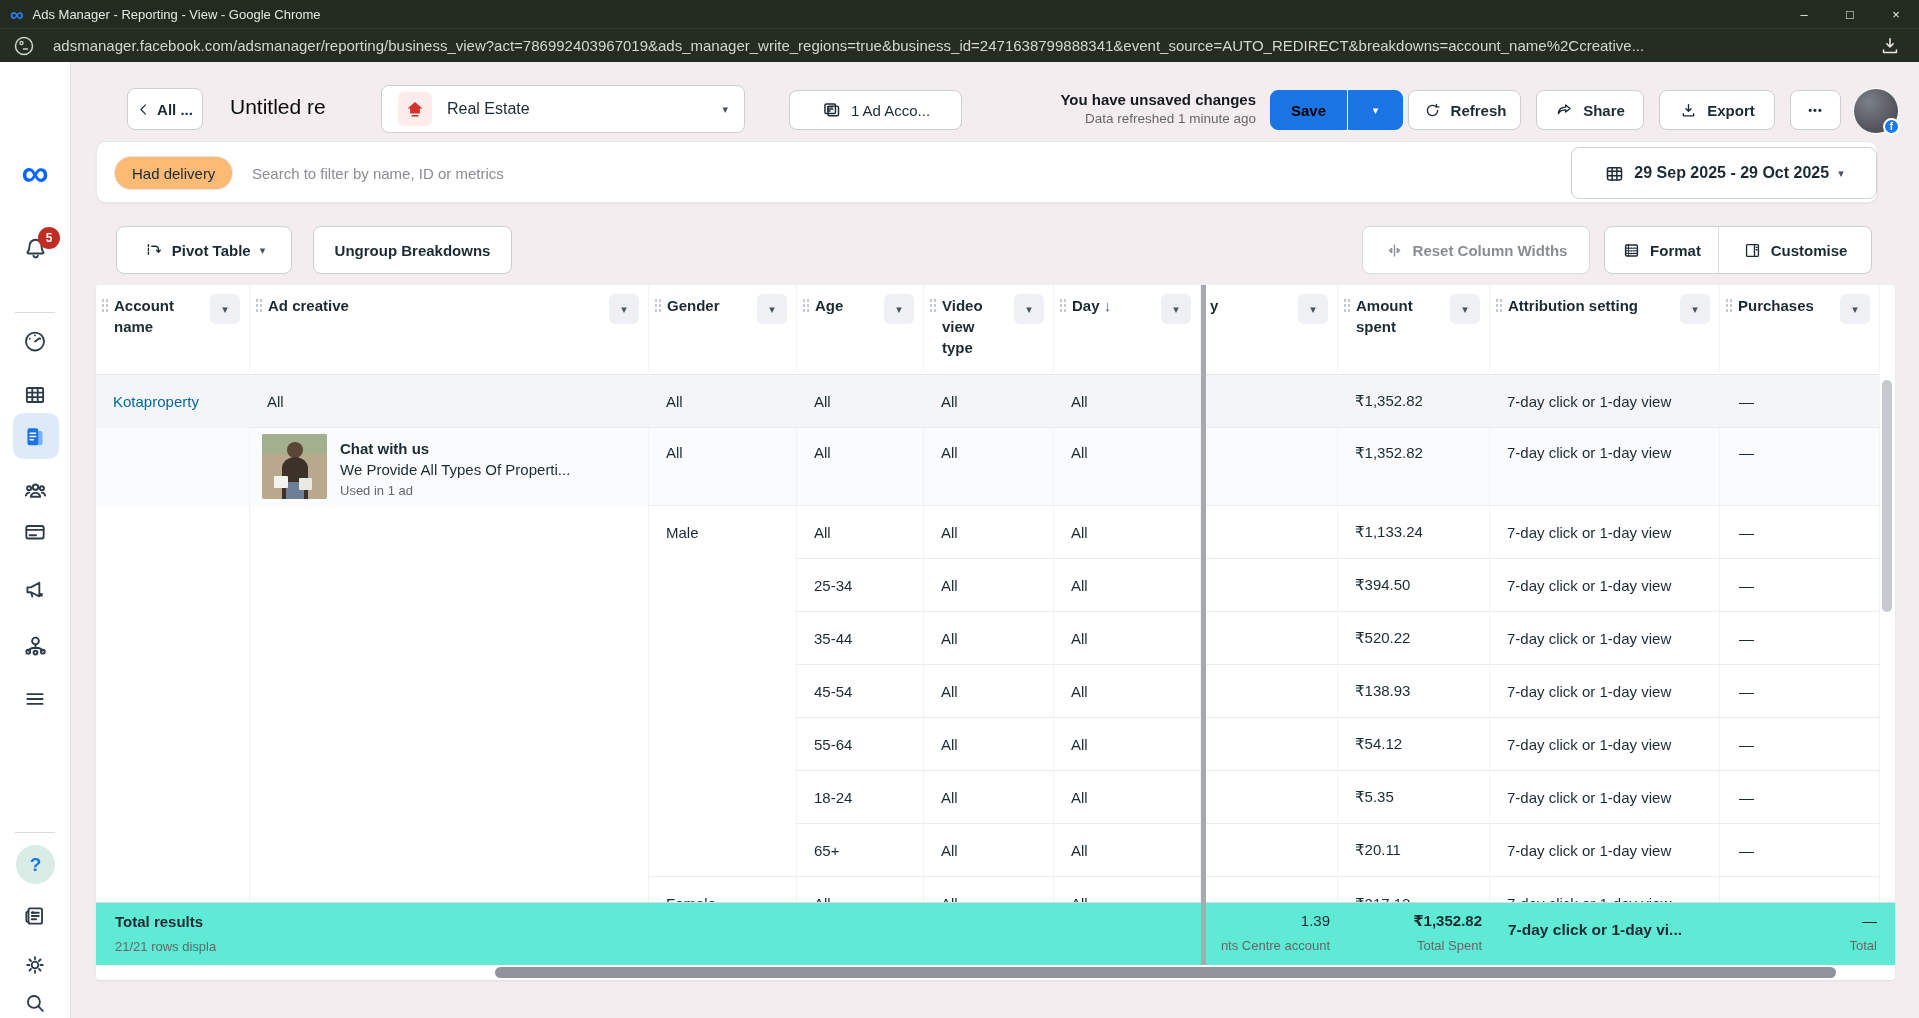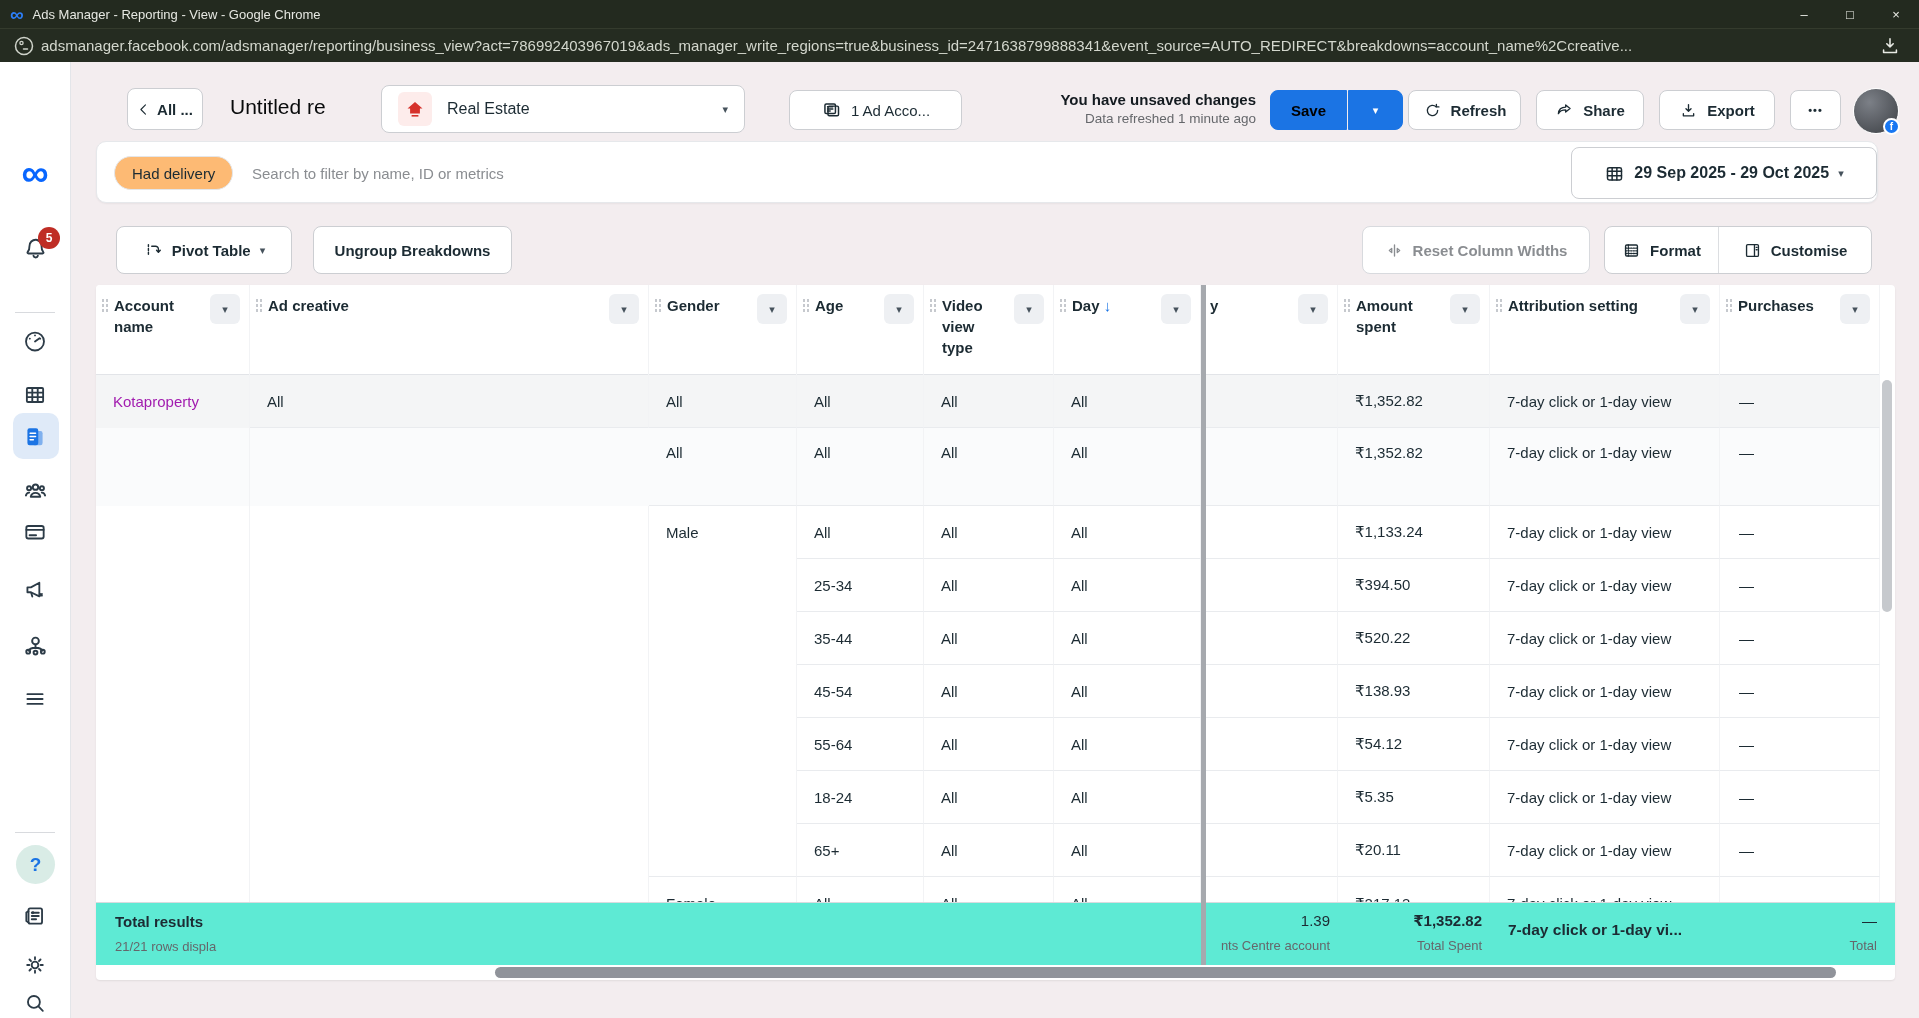--- a/index.html
+++ b/index.html
@@ -36,21 +36,21 @@
   .hlabel{margin:10px 0 0 18px;font-weight:700;font-size:15px;line-height:21px;color:#1c2b33}
   .drag{position:absolute;left:5px;top:13px;width:8px;height:15px;background-image:radial-gradient(#c6c9ce 1.1px,transparent 1.3px);background-size:4px 5px}
   .hcaret{position:absolute;top:9px;right:9px;width:30px;height:30px;border-radius:6px;background:#eef0f3;display:flex;align-items:center;justify-content:center}
   .row{position:absolute;left:0;width:1784px;background:#fff;z-index:1}
   .cell{position:absolute;top:0;height:100%;display:flex;align-items:center;padding-left:17px;font-size:15px;color:#1c2b33;border-right:1px solid #f2f3f5}
   .bb{border-bottom:1px solid #e9ebee}
   .c-acct{left:0;width:154px}.c-cre{left:154px;width:399px}.c-gen{left:553px;width:148px}
   .c-age{left:701px;width:127px}.c-vid{left:828px;width:130px}.c-day{left:958px;width:147px}
   .c-par{left:1110px;width:132px}.c-amt{left:1242px;width:152px}.c-att{left:1394px;width:230px}.c-pur{left:1624px;width:160px}
   .row-top .cell{align-items:flex-start;padding-top:16px}
-  .link{color:#a21caf;cursor:pointer}
+  .link{color:#0369a1;cursor:pointer}
   .divider{position:absolute;left:1105px;top:0;width:5px;height:680px;background:#a6a9ae;z-index:7;cursor:col-resize}
   .tfoot{position:absolute;left:0;top:617px;width:1799px;height:63px;background:#5eead4;border-top:1px solid #d9dbdf;z-index:4}
   .ftitle{position:absolute;left:19px;top:10px;font-size:15px;font-weight:700}
   .fsub{position:absolute;font-size:13px;color:#65676b}
   .fval{position:absolute;font-size:15px;color:#1c2b33}
   .hscroll{position:absolute;left:399px;top:682px;width:1341px;height:11px;border-radius:6px;background:#90939a;z-index:8;cursor:pointer}
   .vscroll{position:absolute;left:1786px;top:95px;width:10px;height:232px;border-radius:5px;background:#c6c9cd;z-index:6;cursor:pointer}
   .thumb{position:absolute;left:12px;top:6px;width:65px;height:65px;border-radius:2px;overflow:hidden}
 </style>
 </head>
@@ -64,21 +64,21 @@
   <span class="wbtn">□</span>
   <span class="wbtn">×</span>
 </div>
 
 <div class="urlbar">
   <svg width="22" height="22" viewBox="0 0 22 22" style="margin-left:13px">
     <circle cx="11" cy="11" r="8.5" stroke="#cfd3ca" stroke-width="1.5" fill="none"></circle>
     <circle cx="8.5" cy="8" r="1.6" stroke="#cfd3ca" stroke-width="1.3" fill="none"></circle>
     <path d="M10.5 14h4" stroke="#cfd3ca" stroke-width="1.5" stroke-linecap="round"></path>
   </svg>
-  <span style="margin-left:6px;white-space:nowrap">adsmanager.facebook.com/adsmanager/reporting/business_view?act=786992403967019&amp;ads_manager_write_regions=true&amp;business_id=2471638799888341&amp;event_source=AUTO_REDIRECT&amp;breakdowns=account_name%2Ccreative...</span>
+  <span style="margin-left:18px;white-space:nowrap">adsmanager.facebook.com/adsmanager/reporting/business_view?act=786992403967019&amp;ads_manager_write_regions=true&amp;business_id=2471638799888341&amp;event_source=AUTO_REDIRECT&amp;breakdowns=account_name%2Ccreative...</span>
   <span style="flex:1"></span>
   <svg width="22" height="22" viewBox="0 0 24 24" style="margin-right:18px">
     <path d="M12 4v9M8.5 9.5L12 13l3.5-3.5M5 16.5v2.5h14v-2.5" stroke="#e8eae4" stroke-width="1.7" fill="none" stroke-linecap="round" stroke-linejoin="round"></path>
   </svg>
 </div>
 
 <div class="sidebar">
   <div class="side-ico" style="top:92px">
     <span class="metaglyph" style="font-size:38px;color:#0866ff">∞</span>
   </div>
@@ -375,20 +375,36 @@
     <div class="cell c-vid bb">All</div>
     <div class="cell c-day bb">All</div>
     <div class="cell c-par bb"></div>
     <div class="cell c-amt bb">₹1,352.82</div>
     <div class="cell c-att bb">7-day click or 1-day view</div>
     <div class="cell c-pur bb" style="padding-left:19px">—</div>
   </div>
 
   <div class="row row-top" style="top:143px;height:78px;background:#fafbfc">
     <div class="cell c-acct"></div>
+    <div class="cell c-cre" style="padding:0">
+      <div class="thumb">
+        <svg width="65" height="65" viewBox="0 0 65 65">
+          <rect width="65" height="65" fill="#b8a98c"></rect>
+          <rect y="0" width="65" height="20" fill="#a3b08e"></rect>
+          <circle cx="33" cy="16" r="8" fill="#5a4634"></circle>
+          <path d="M20 65V34c0-6 6-11 13-11s13 5 13 11v31z" fill="#3d322a"></path>
+          <path d="M24 65V48h18v17z" fill="#6c7f96"></path>
+          <rect x="12" y="42" width="14" height="12" rx="1" fill="#f2f2ee"></rect>
+          <rect x="37" y="44" width="13" height="12" rx="1" fill="#e8ebe4"></rect>
+        </svg>
+      </div>
+      <div style="position:absolute;left:90px;top:12px;font-size:15px;font-weight:700">Chat with us</div>
+      <div style="position:absolute;left:90px;top:33px;font-size:15px">We Provide All Types Of Properti...</div>
+      <div style="position:absolute;left:90px;top:55px;font-size:13px;color:#65676b">Used in 1 ad</div>
+    </div>
     <div class="cell c-gen bb">All</div>
     <div class="cell c-age bb">All</div>
     <div class="cell c-vid bb">All</div>
     <div class="cell c-day bb">All</div>
     <div class="cell c-par bb"></div>
     <div class="cell c-amt bb">₹1,352.82</div>
     <div class="cell c-att bb">7-day click or 1-day view</div>
     <div class="cell c-pur bb" style="padding-left:19px">—</div>
   </div>
 

